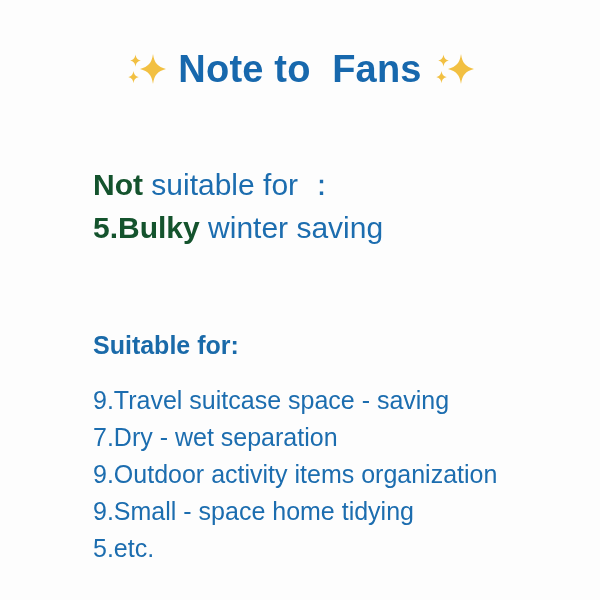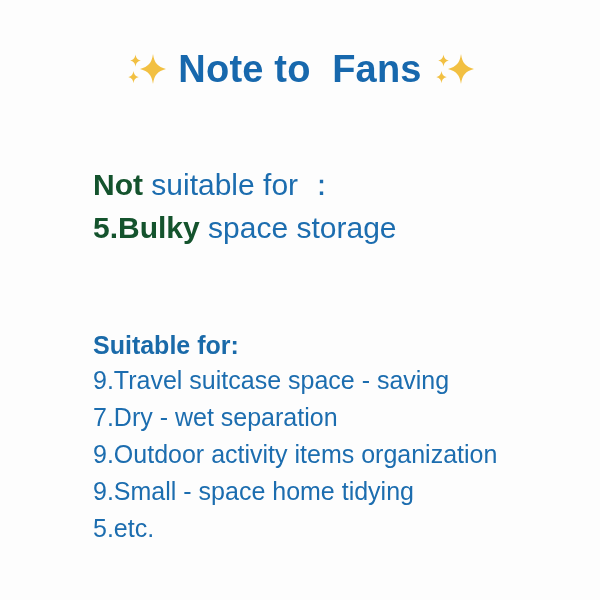--- a/index.html
+++ b/index.html
@@ -72,21 +72,21 @@
     left: 93px;
     top: 328px;
     width: 480px;
   }
   .suitable-heading {
     font-size: 25px;
     font-weight: bold;
     color: #1a6aa9;
     line-height: 34px;
     white-space: pre;
-    margin-bottom: 0;
+    margin-bottom: 20px;
   }
   .line-suit {
     font-size: 25px;
     color: #1c6daf;
     line-height: 37px;
     white-space: pre;
   }
 </style>
 </head>
 <body>
@@ -116,21 +116,21 @@
       </svg>
     </span>
 
   </div>
 
   <div class="block-not">
 
     <div class="line-not"><span class="em">Not</span><span> suitable for ：</span></div>
 
 
-    <div class="line-not"><span class="em">5.Bulky</span><span> space storage</span></div>
+    <div class="line-not"><span class="em">5.Bulky</span><span> winter saving</span></div>
 
   </div>
 
   <div class="block-suitable">
 
     <div class="suitable-heading">Suitable for:</div>
 
     <div class="line-suit">9.Travel suitcase space - saving</div>
     <div class="line-suit">7.Dry - wet separation</div>
     <div class="line-suit">9.Outdoor activity items organization</div>

